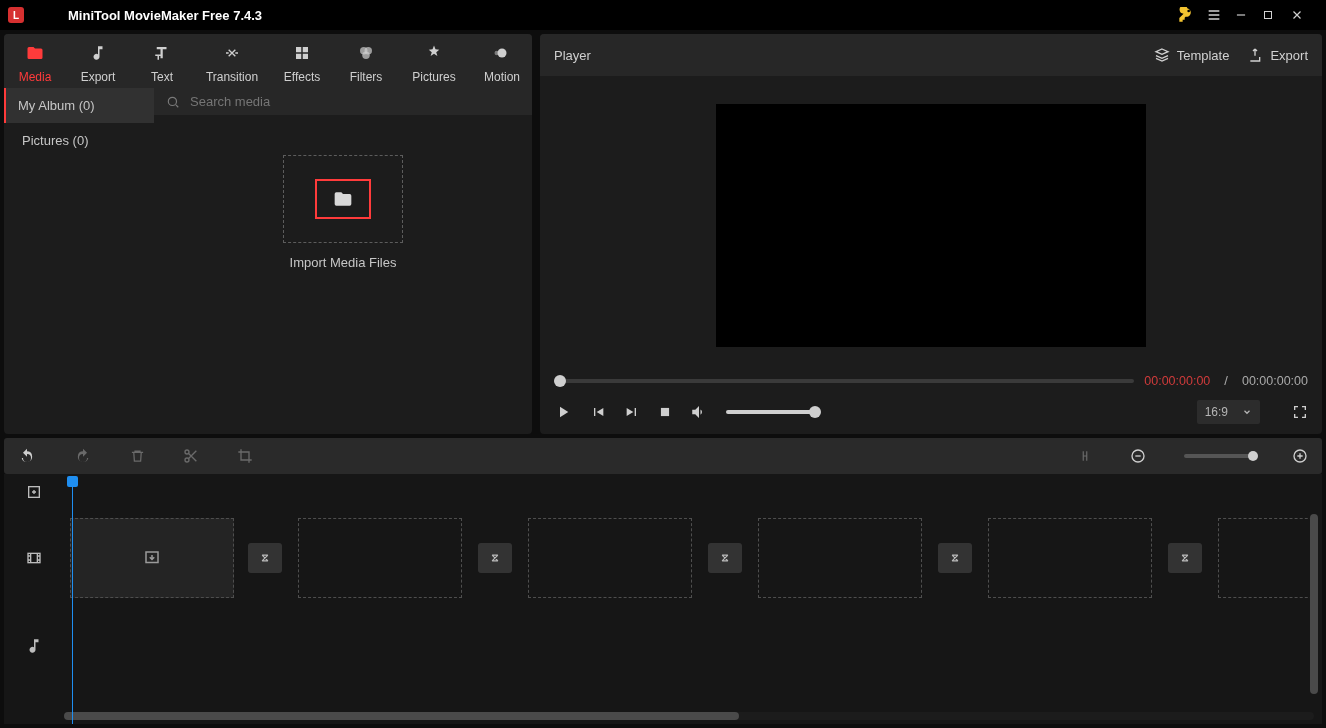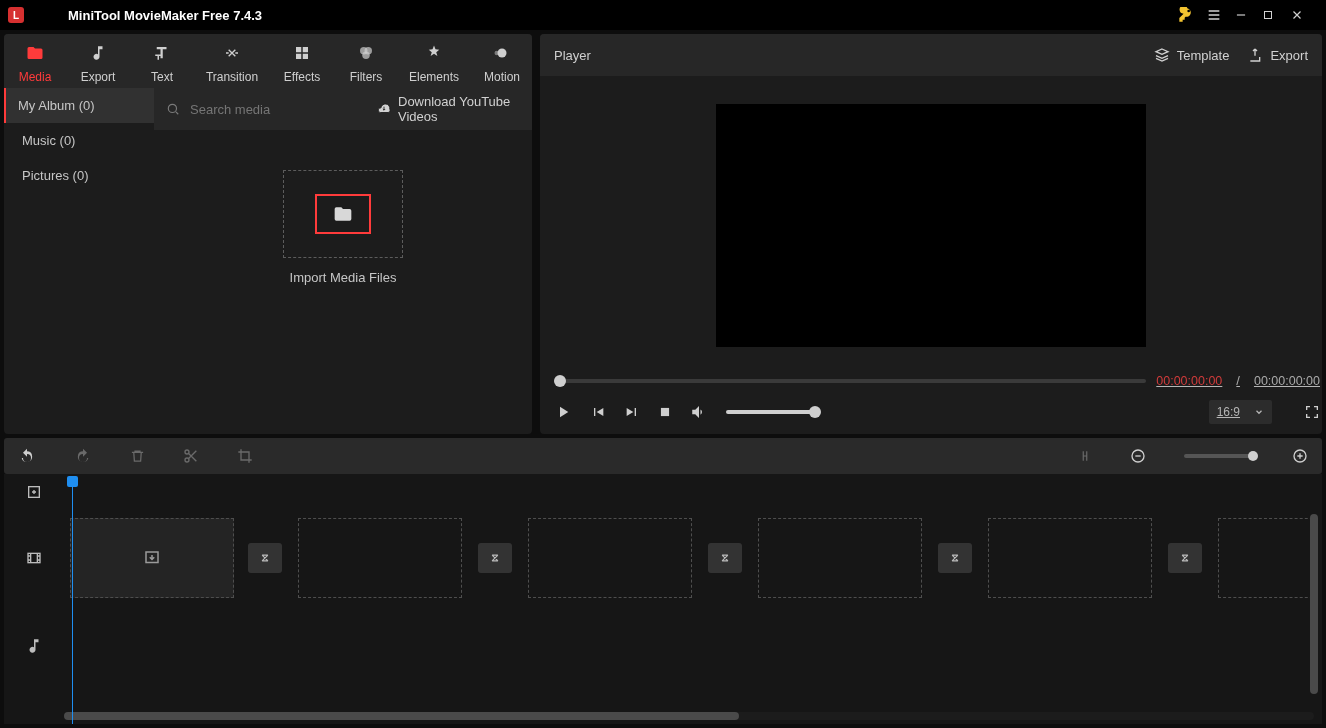--- a/index.html
+++ b/index.html
@@ -79,21 +79,21 @@
 
 .player-header {
   height:42px; display:flex; align-items:center; padding:0 14px;
   background:#272727; border-radius:4px 4px 0 0;
 }
 .player-title { color:#cfcfcf; font-size:13px; }
 .player-header .spacer { flex:1; }
 .hbtn { display:flex; align-items:center; gap:7px; color:#d1d1d1; cursor:pointer; margin-left:18px; font-size:13px;}
 .preview-wrap { flex:1; display:flex; align-items:center; justify-content:center; padding:10px 0 0 0;}
 .preview { width:430px; height:243px; background:#000; }
-.pctrl { padding: 8px 2px 10px 14px; text-decoration: underline; }
+.pctrl { padding: 8px 14px 10px 14px; }
 .seek-row { display:flex; align-items:center; gap:10px; }
 .seek-track { flex:1; height:4px; background:#3a3a3a; border-radius:2px; position:relative; }
 .seek-dot { position:absolute; left:0; top:-4px; width:12px; height:12px; background:#cfcfcf; border-radius:50%; }
 .tc-cur { color:#d03b3b; font-size:12.5px; }
 .tc-sep { color:#a9a9a9; margin:0 4px; }
 .tc-tot { color:#a9a9a9; font-size:12.5px; }
 .btns-row { display:flex; align-items:center; gap:18px; margin-top:12px; }
 .pbtn { color:#cfcfcf; cursor:pointer; }
 .vol-track { width:90px; height:4px; background:#cfcfcf; border-radius:2px; position:relative;}
 .vol-dot { position:absolute; right:-5px; top:-4px; width:12px; height:12px; background:#cfcfcf; border-radius:50%;}
@@ -243,56 +243,47 @@
             </svg>
           </div>
         <span>Filters</span>
       </div>
       <div class="tool-tab" style="width:72px">
         <div class="ico">
             <svg width="18" height="18" viewBox="0 0 24 24" fill="currentColor">
               <path d="M12 2l2 5 5 .5-4 3.5 1.5 5L12 13l-4.5 3 1.5-5-4-3.5 5-.5z"></path>
             </svg>
           </div>
-        <span>Elements</span>
+        <span>Pictures</span>
       </div>
       <div class="tool-tab">
         <div class="ico">
             <svg width="18" height="18" viewBox="0 0 24 24" fill="currentColor">
               <circle cx="12" cy="12" r="6"></circle>
               <circle cx="5" cy="12" r="3" opacity="0.5"></circle>
             </svg>
           </div>
         <span>Motion</span>
       </div>
     </div>
 
     <div class="media-row">
       <div class="media-cats">
         <div class="media-cat active">My Album (0)</div>
-        <div class="media-cat">Music (0)</div>
         <div class="media-cat">Pictures (0)</div>
       </div>
       <div class="media-main">
         <div class="media-top">
           <span class="search-ico">
             <svg width="14" height="14" viewBox="0 0 24 24" fill="none" stroke="currentColor" stroke-width="2">
                 <circle cx="11" cy="11" r="7"></circle>
                 <path d="M21 21l-4-4"></path>
               </svg>
           </span>
           <input class="search-input" placeholder="Search media" style="">
-          <div class="yt-link">
-            <span>
-              <svg width="16" height="14" viewBox="0 0 24 24" fill="currentColor">
-                  <path d="M19 18H6a4 4 0 1 1 .8-7.93A6 6 0 0 1 22 12a4 4 0 0 1-3 6zM12 8v6m0 0l-2-2m2 2l2-2" stroke="#1c1c1c" stroke-width="1.5"></path>
-                </svg>
-            </span>
-            <span>Download YouTube Videos</span>
-          </div>
         </div>
         <div class="import-area">
           <div class="import-box">
             <div class="import-icon-outer">
               <svg width="26" height="20" viewBox="0 0 24 24" fill="#d8d8d8">
                   <path d="M10 4H4a2 2 0 0 0-2 2v12a2 2 0 0 0 2 2h16a2 2 0 0 0 2-2V8a2 2 0 0 0-2-2h-8l-2-2z"></path>
                 </svg>
             </div>
           </div>
           <div class="import-label">Import Media Files</div>

